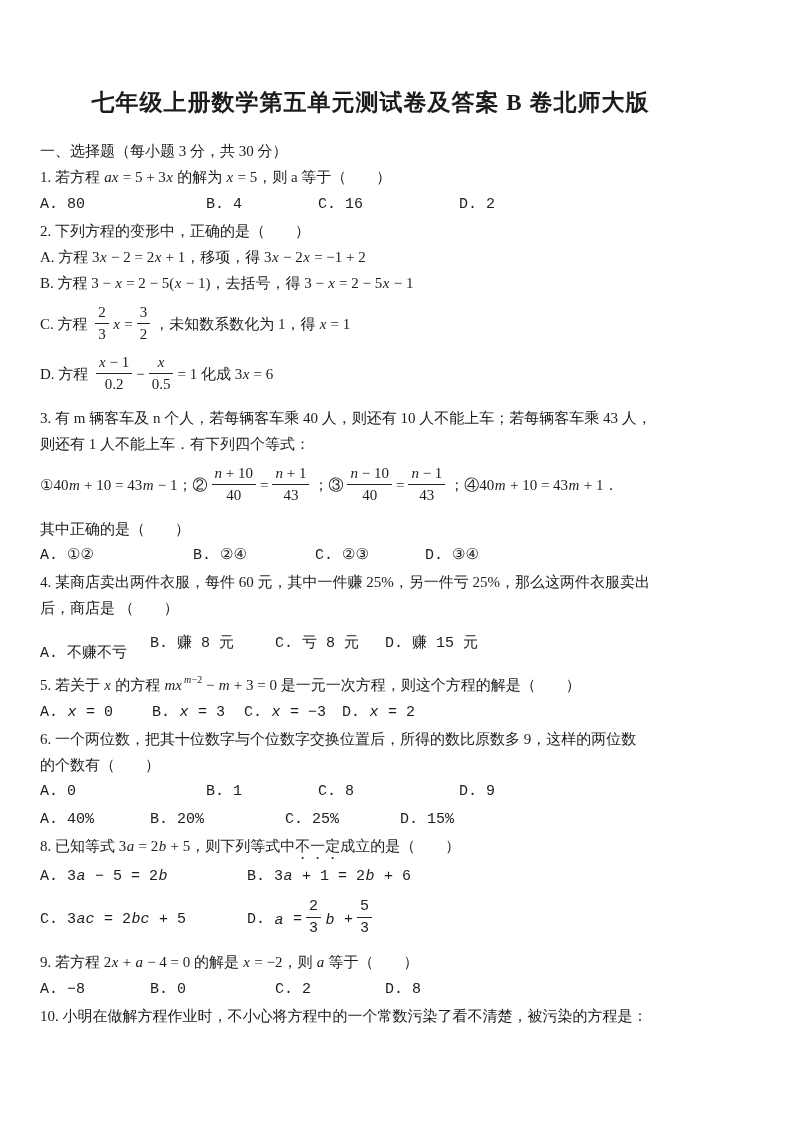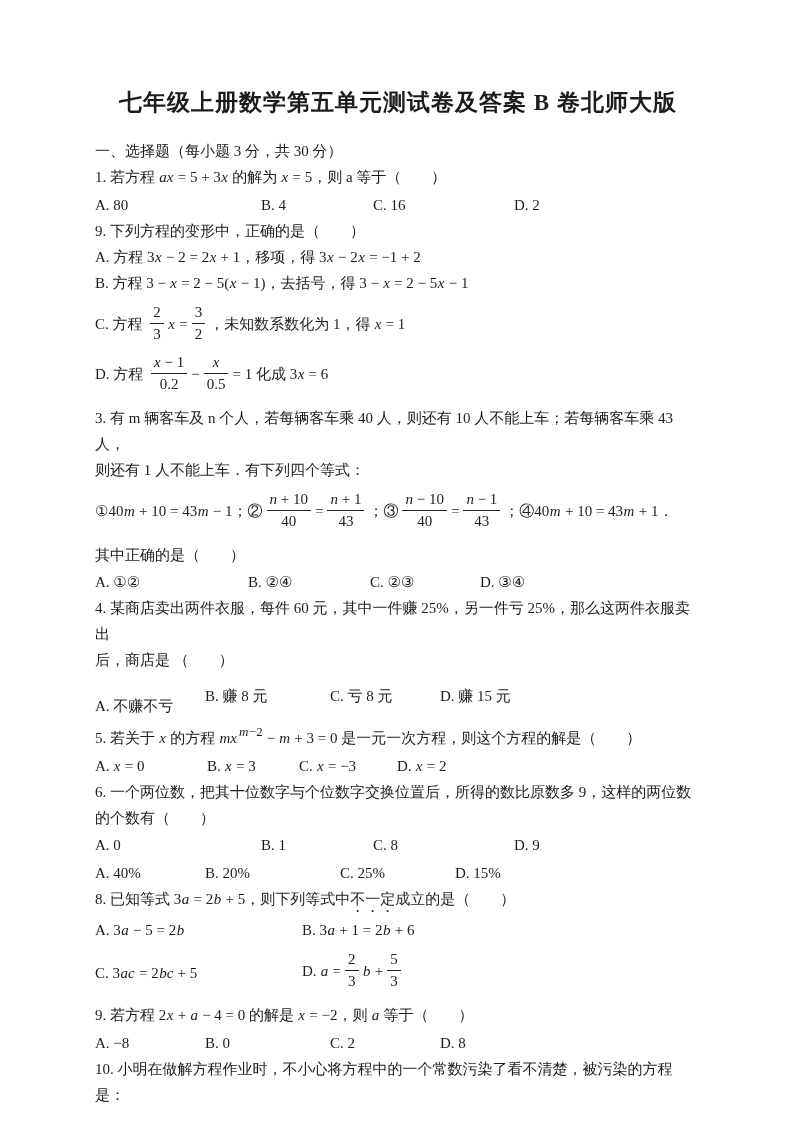--- a/index.html
+++ b/index.html
@@ -1,40 +1,40 @@
 <!DOCTYPE html>
 <html><head>
 <meta charset="utf-8">
 <title>Document</title>
 <style>
   html,body{margin:0;padding:0;background:#ffffff;}
   .page{
     width:793px;height:1122px;background:#fff;box-sizing:border-box;
-    padding:88px 92px 0 95px;position:relative;overflow:hidden;
+    padding:88px 92px 0 40px;position:relative;overflow:hidden;
     font-family:"Liberation Serif","DejaVu Serif",serif;
     color:#1c1c1c;font-size:15px;
   }
   .doc-title{
     font-size:23px;font-weight:700;text-align:center;
     line-height:30px;margin:0 0 20px 0;letter-spacing:1px;
   }
   .section-heading{line-height:26px;white-space:pre-wrap;}
   .line{line-height:26px;white-space:pre-wrap;}
   .line.has-frac{margin:9px 0;}
   .math i{font-style:italic;padding:0 .5px;}
-  .msup{font-size:13px;vertical-align:7px;margin-left:1px;}
+  .msup{font-size:10px;vertical-align:7px;margin-left:1px;}
   .frac{display:inline-block;vertical-align:middle;text-align:center;
         margin:0 4px;transform:translateY(-2px);line-height:normal;}
   .frac .num{display:block;line-height:19px;padding:0 3px 1px 3px;}
   .frac .den{display:block;line-height:19px;border-top:1px solid #222;padding:1px 3px 0 3px;}
   .emdot{
     -webkit-text-emphasis:filled dot;-webkit-text-emphasis-position:under right;
     text-emphasis:filled dot;text-emphasis-position:under right;
   }
-  .opts .opt{display:inline-block;vertical-align:middle;}
+  .opts .opt{display:inline-block;vertical-align:middle;font-family:Liberation Mono, monospace;}
   
   .opts .opt:nth-child(1){width:166px;}
   .opts .opt:nth-child(2){width:112px;}
   .opts .opt:nth-child(3){width:141px;}
   [data-name="question-3-options"] .opt:nth-child(1){width:153px;}
   [data-name="question-3-options"] .opt:nth-child(2){width:122px;}
   [data-name="question-3-options"] .opt:nth-child(3){width:110px;}
   [data-name="question-4-options"] .opt:nth-child(1){width:110px;margin-top:20px;}
   [data-name="question-4-options"] .opt:nth-child(2){width:125px;}
   [data-name="question-4-options"] .opt:nth-child(3){width:110px;}
@@ -54,21 +54,21 @@
 </style>
 </head>
 <body>
 
 <div class="page" data-name="document-page">
   <h1 class="doc-title" data-name="document-title">七年级上册数学第五单元测试卷及答案 B 卷北师大版</h1>
   <div class="section-heading" data-name="section-heading">一、选择题（每小题 3 分，共 30 分）</div>
   <div data-name="document-body">
       <div class="line" data-name="question-1"><span class="txt" data-name="text-run">1. 若方程 </span><span class="math" data-name="math-expression"><i>ax</i> = 5 + 3<i>x</i></span><span class="txt" data-name="text-run"> 的解为 </span><span class="math" data-name="math-expression"><i>x</i> = 5</span><span class="txt" data-name="text-run">，则 a 等于（　　）</span></div>
       <div class="line opts" data-name="question-1-options"><span class="opt" data-name="question-1-options-a"><span class="txt" data-name="text-run">A. 80</span></span><span class="opt" data-name="question-1-options-b"><span class="txt" data-name="text-run">B. 4</span></span><span class="opt" data-name="question-1-options-c"><span class="txt" data-name="text-run">C. 16</span></span><span class="opt" data-name="question-1-options-d"><span class="txt" data-name="text-run">D. 2</span></span></div>
-      <div class="line" data-name="question-2"><span class="txt" data-name="text-run">9. 下列方程的变形中，正确的是（　　）</span></div>
+      <div class="line" data-name="question-2"><span class="txt" data-name="text-run">2. 下列方程的变形中，正确的是（　　）</span></div>
       <div class="line" data-name="question-2-option-a"><span class="txt" data-name="text-run">A. 方程 </span><span class="math" data-name="math-expression">3<i>x</i> − 2 = 2<i>x</i> + 1</span><span class="txt" data-name="text-run">，移项，得 </span><span class="math" data-name="math-expression">3<i>x</i> − 2<i>x</i> = −1 + 2</span></div>
       <div class="line" data-name="question-2-option-b"><span class="txt" data-name="text-run">B. 方程 </span><span class="math" data-name="math-expression">3 − <i>x</i> = 2 − 5(<i>x</i> − 1)</span><span class="txt" data-name="text-run">，去括号，得 </span><span class="math" data-name="math-expression">3 − <i>x</i> = 2 − 5<i>x</i> − 1</span></div>
       <div class="line has-frac" data-name="question-2-option-c"><span class="txt" data-name="text-run">C. 方程 </span><span class="frac" data-name="fraction"><span class="num">2</span><span class="den">3</span></span><span class="math" data-name="math-expression"><i>x</i> =</span><span class="frac" data-name="fraction"><span class="num">3</span><span class="den">2</span></span><span class="txt" data-name="text-run">，未知数系数化为 1，得 </span><span class="math" data-name="math-expression"><i>x</i> = 1</span></div>
       <div class="line has-frac" data-name="question-2-option-d"><span class="txt" data-name="text-run">D. 方程 </span><span class="frac" data-name="fraction"><span class="num"><i>x</i> − 1</span><span class="den">0.2</span></span><span class="math" data-name="math-expression">−</span><span class="frac" data-name="fraction"><span class="num"><i>x</i></span><span class="den">0.5</span></span><span class="math" data-name="math-expression">= 1</span><span class="txt" data-name="text-run"> 化成 </span><span class="math" data-name="math-expression">3<i>x</i> = 6</span></div>
       <div class="line" data-name="question-3-line-1"><span class="txt" data-name="text-run">3. 有 m 辆客车及 n 个人，若每辆客车乘 40 人，则还有 10 人不能上车；若每辆客车乘 43 人，</span></div>
       <div class="line" data-name="question-3-line-2"><span class="txt" data-name="text-run">则还有 1 人不能上车．有下列四个等式：</span></div>
       <div class="line has-frac" data-name="question-3-equations"><span class="txt" data-name="text-run">①</span><span class="math" data-name="math-expression">40<i>m</i> + 10 = 43<i>m</i> − 1</span><span class="txt" data-name="text-run">；②</span><span class="frac" data-name="fraction"><span class="num"><i>n</i> + 10</span><span class="den">40</span></span><span class="math" data-name="math-expression">=</span><span class="frac" data-name="fraction"><span class="num"><i>n</i> + 1</span><span class="den">43</span></span><span class="txt" data-name="text-run">；③</span><span class="frac" data-name="fraction"><span class="num"><i>n</i> − 10</span><span class="den">40</span></span><span class="math" data-name="math-expression">=</span><span class="frac" data-name="fraction"><span class="num"><i>n</i> − 1</span><span class="den">43</span></span><span class="txt" data-name="text-run">；④</span><span class="math" data-name="math-expression">40<i>m</i> + 10 = 43<i>m</i> + 1</span><span class="txt" data-name="text-run">．</span></div>
       <div class="line" data-name="question-3-stem"><span class="txt" data-name="text-run">其中正确的是（　　）</span></div>
       <div class="line opts" data-name="question-3-options"><span class="opt" data-name="question-3-options-a"><span class="txt" data-name="text-run">A. ①②</span></span><span class="opt" data-name="question-3-options-b"><span class="txt" data-name="text-run">B. ②④</span></span><span class="opt" data-name="question-3-options-c"><span class="txt" data-name="text-run">C. ②③</span></span><span class="opt" data-name="question-3-options-d"><span class="txt" data-name="text-run">D. ③④</span></span></div>
       <div class="line" data-name="question-4-line-1"><span class="txt" data-name="text-run">4. 某商店卖出两件衣服，每件 60 元，其中一件赚 25%，另一件亏 25%，那么这两件衣服卖出</span></div>

